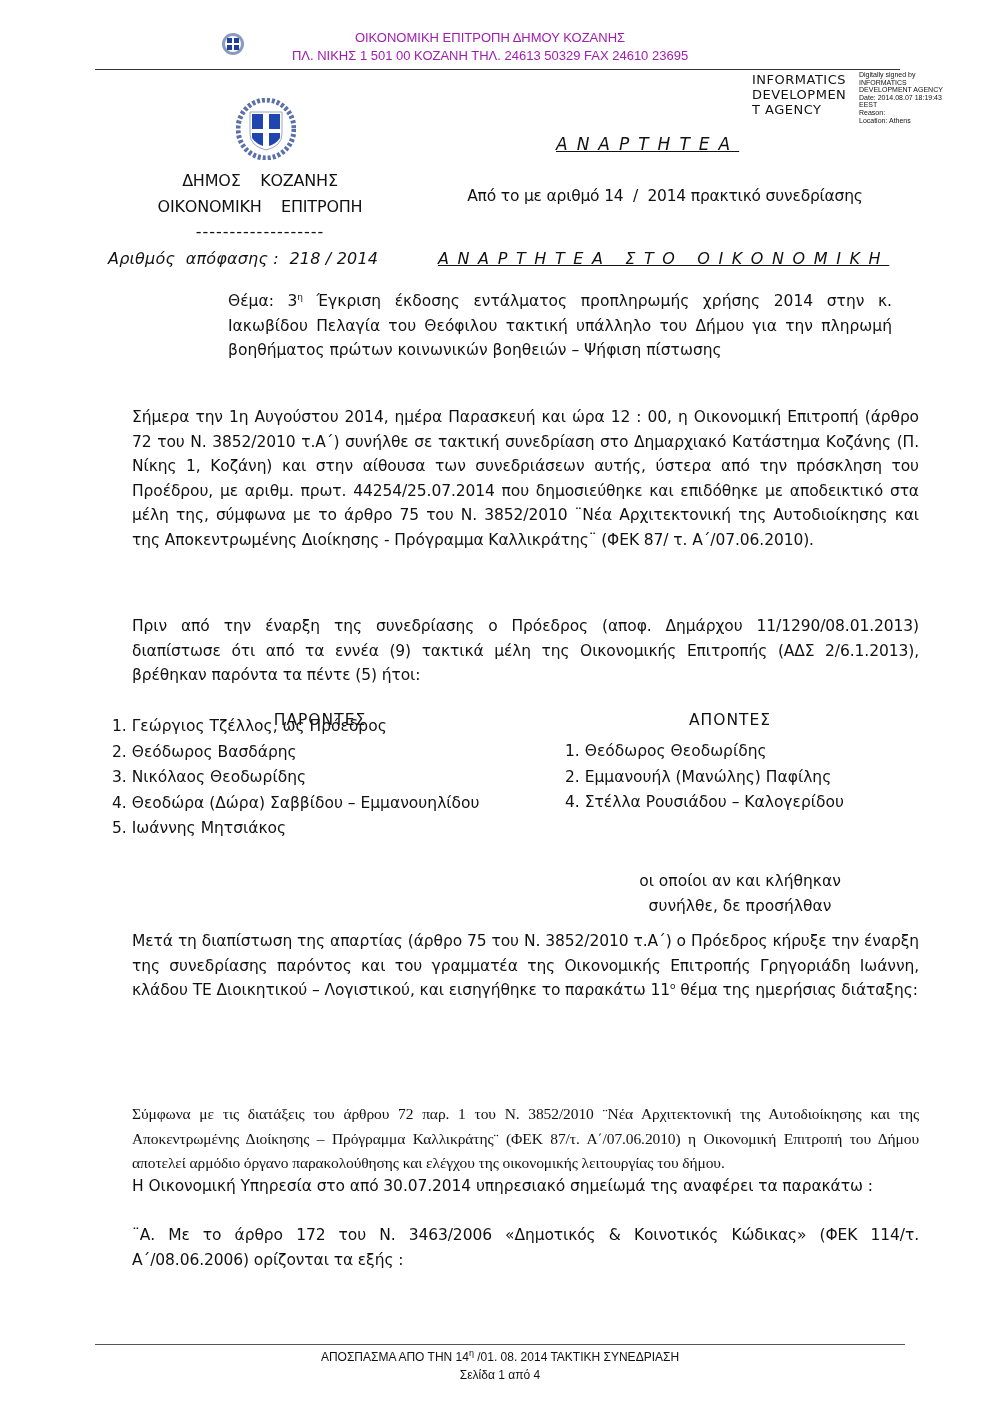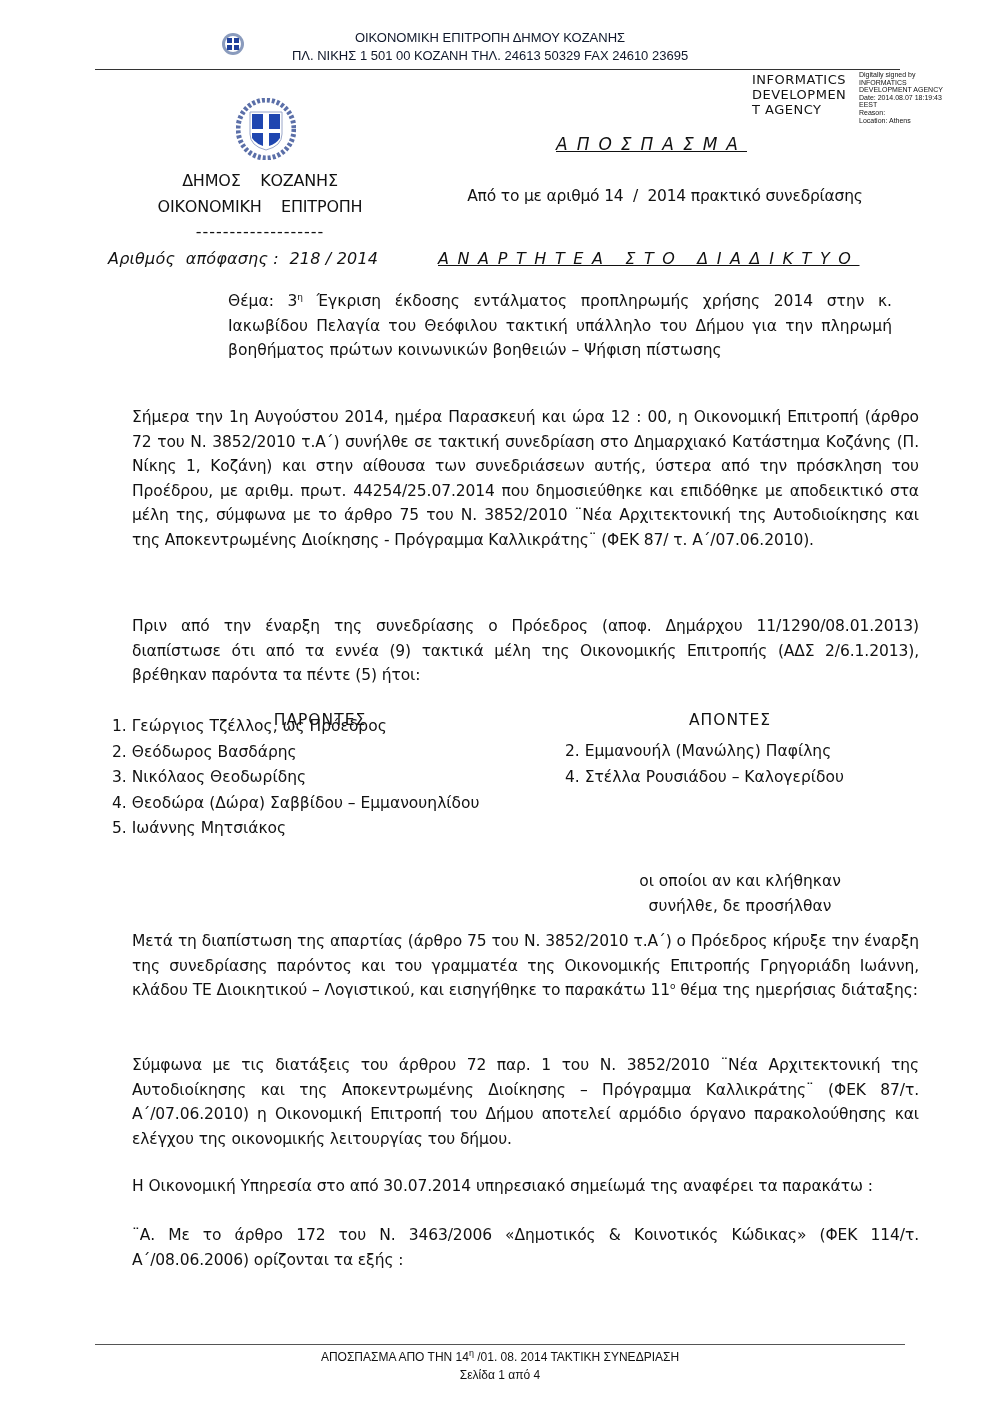--- a/index.html
+++ b/index.html
@@ -1,19 +1,19 @@
 <!DOCTYPE html>
 <html><head>
 <meta charset="utf-8">
 <style>
   html, body { margin: 0; padding: 0; background: #ffffff; }
   body { width: 1000px; height: 1415px; position: relative; overflow: hidden;
          font-family: "DejaVu Sans", sans-serif; color: #111; }
   .abs { position: absolute; }
-  .hdr-line { font-family: "Liberation Sans", sans-serif; font-size: 13px; color: #0f172a; text-align: center; white-space: nowrap; }
+  .hdr-line { font-family: "Liberation Sans", sans-serif; font-size: 13px; color: #a21caf; text-align: center; white-space: nowrap; }
   .rule { position: absolute; height: 1px; background: #333; }
   .cond { font-family: "DejaVu Sans", sans-serif; font-size: 16px; letter-spacing: -0.2px; }
   .sig-big { font-family: "DejaVu Sans", sans-serif; font-size: 13px; line-height: 15px; letter-spacing: 0.5px; }
   .sig-small { font-family: "Liberation Sans", sans-serif; font-size: 7px; line-height: 7.6px; color: #111; }
   .title-ital { font-family: "DejaVu Sans", sans-serif; font-style: italic; font-size: 17px; letter-spacing: 9px; text-decoration: underline; }
   .body-p { position: absolute; left: 112px; width: 787px; font-size: 15.5px; line-height: 24.5px; text-align: justify; text-align-last: left; letter-spacing: -0.1px; margin-left: 20px; }
   .list { position: absolute; font-size: 15.5px; line-height: 25.5px; white-space: nowrap; }
   .list-head { font-size: 15.5px; text-align: center; position: absolute; letter-spacing: 1px; }
   sup { font-size: 9px; line-height: 0; }
   .footer-t { font-family: "Liberation Sans", sans-serif; font-size: 12px; text-align: center; position: absolute; left: 0; width: 1000px; }
@@ -59,57 +59,58 @@
     <rect x="33" y="16" width="11" height="15" fill="#1f46b0"></rect>
     <path d="M16 35 H27 V48 Q20 46 16 40 Z" fill="#1f46b0"></path>
     <path d="M33 35 H44 V40 Q40 46 33 48 Z" fill="#1f46b0"></path>
   </svg>
 </div>
 
 <div class="abs cond" style="left:120px;top:171px;width:280px;text-align:center;white-space:pre;">ΔΗΜΟΣ    ΚΟΖΑΝΗΣ</div>
 <div class="abs cond" style="left:120px;top:197px;width:280px;text-align:center;white-space:pre;">ΟΙΚΟΝΟΜΙΚΗ    ΕΠΙΤΡΟΠΗ</div>
 <div class="abs cond" style="left:120px;top:222px;width:280px;text-align:center;letter-spacing:1px;">-------------------</div>
 
-<div class="abs title-ital" style="left:556px;top:134px;">ΑΠΟΣΠΑΣΜΑ</div>
+<div class="abs title-ital" style="left:556px;top:134px;">ΑΝΑΡΤΗΤΕΑ</div>
 <div class="abs cond" style="left:445px;top:187px;width:440px;text-align:center;white-space:pre;font-size:15.5px;">Από το με αριθμό 14  /  2014 πρακτικό συνεδρίασης</div>
 
 <div class="abs" style="left:108px;top:249px;font-style:italic;font-size:16px;white-space:pre;letter-spacing:0.2px;">Αριθμός  απόφασης :  218 / 2014</div>
-<div class="abs title-ital" style="left:438px;top:249px;font-size:16px;letter-spacing:8.6px;">ΑΝΑΡΤΗΤΕΑ ΣΤΟ ΔΙΑΔΙΚΤΥΟ</div>
+<div class="abs title-ital" style="left:438px;top:249px;font-size:16px;letter-spacing:8.6px;">ΑΝΑΡΤΗΤΕΑ ΣΤΟ ΟΙΚΟΝΟΜΙΚΗ</div>
 
 <div class="abs" style="left:228px;top:289px;width:664px;font-size:15.5px;line-height:24.5px;text-align:justify;">
   <span>Θέμα:  3</span><sup>η</sup><span> Έγκριση έκδοσης εντάλματος προπληρωμής χρήσης 2014 στην κ. Ιακωβίδου Πελαγία του Θεόφιλου τακτική υπάλληλο του Δήμου για την πληρωμή βοηθήματος πρώτων κοινωνικών βοηθειών – Ψήφιση πίστωσης</span>
 </div>
 
 <div class="body-p" style="top:405px;">Σήμερα την 1η Αυγούστου 2014, ημέρα Παρασκευή και ώρα 12 : 00, η Οικονομική Επιτροπή (άρθρο 72 του Ν. 3852/2010 τ.Α΄) συνήλθε σε τακτική συνεδρίαση στο Δημαρχιακό Κατάστημα Κοζάνης (Π. Νίκης 1, Κοζάνη) και στην αίθουσα των συνεδριάσεων αυτής, ύστερα από την πρόσκληση του Προέδρου, με αριθμ. πρωτ. 44254/25.07.2014 που δημοσιεύθηκε και επιδόθηκε με αποδεικτικό στα μέλη της, σύμφωνα με το άρθρο 75 του Ν. 3852/2010 ¨Νέα Αρχιτεκτονική της Αυτοδιοίκησης και της Αποκεντρωμένης Διοίκησης - Πρόγραμμα Καλλικράτης¨ (ΦΕΚ 87/ τ. Α΄/07.06.2010).</div>
 <div class="body-p" style="top:614px;"> Πριν από την έναρξη της συνεδρίασης ο Πρόεδρος (αποφ. Δημάρχου 11/1290/08.01.2013) διαπίστωσε ότι από τα εννέα (9) τακτικά μέλη της Οικονομικής Επιτροπής (ΑΔΣ 2/6.1.2013), βρέθηκαν παρόντα τα πέντε (5) ήτοι:</div>
 
 <div class="list-head" style="left:180px;top:711px;width:280px;">ΠΑΡΟΝΤΕΣ</div>
 <div class="list" style="left:112px;top:714px;">
   <div>1. Γεώργιος Τζέλλος, ως Πρόεδρος</div>
   <div>2. Θεόδωρος  Βασδάρης</div>
   <div>3. Νικόλαος Θεοδωρίδης</div>
   <div>4. Θεοδώρα  (Δώρα) Σαββίδου – Εμμανουηλίδου</div>
   <div>5. Ιωάννης Μητσιάκος</div>
 </div>
 
 <div class="list-head" style="left:600px;top:711px;width:260px;">ΑΠΟΝΤΕΣ</div>
 <div class="list" style="left:565px;top:739px;">
+  <div>1. Θεόδωρος  Θεοδωρίδης</div>
   <div>2. Εμμανουήλ (Μανώλης) Παφίλης</div>
   <div>4. Στέλλα Ρουσιάδου – Καλογερίδου</div>
 </div>
 <div class="abs" style="left:580px;top:869px;width:320px;text-align:center;font-size:15.5px;line-height:25px;">
   <div>οι οποίοι αν και κλήθηκαν</div>
   <div>συνήλθε, δε προσήλθαν</div>
 </div>
 
 <div class="body-p" style="top:929px;">
   <span>Μετά τη διαπίστωση της απαρτίας (άρθρο 75 του Ν. 3852/2010 τ.Α΄) ο Πρόεδρος κήρυξε την έναρξη της συνεδρίασης παρόντος και του γραμματέα της Οικονομικής Επιτροπής Γρηγοριάδη Ιωάννη, κλάδου ΤΕ Διοικητικού – Λογιστικού, και εισηγήθηκε το παρακάτω 11</span><sup>ο</sup><span> θέμα της ημερήσιας διάταξης:</span>
 </div>
 
-<div class="body-p" style="top:1053px;">Σύμφωνα με τις διατάξεις του άρθρου 72 παρ. 1 του Ν. 3852/2010 ¨Νέα Αρχιτεκτονική της Αυτοδιοίκησης και της Αποκεντρωμένης Διοίκησης – Πρόγραμμα Καλλικράτης¨ (ΦΕΚ 87/τ. Α΄/07.06.2010) η Οικονομική Επιτροπή του Δήμου αποτελεί αρμόδιο όργανο παρακολούθησης και ελέγχου της οικονομικής λειτουργίας του δήμου.</div>
+<div class="body-p" style="top:1102px;font-family:Liberation Serif, serif;">Σύμφωνα με τις διατάξεις του άρθρου 72 παρ. 1 του Ν. 3852/2010 ¨Νέα Αρχιτεκτονική της Αυτοδιοίκησης και της Αποκεντρωμένης Διοίκησης – Πρόγραμμα Καλλικράτης¨ (ΦΕΚ 87/τ. Α΄/07.06.2010) η Οικονομική Επιτροπή του Δήμου αποτελεί αρμόδιο όργανο παρακολούθησης και ελέγχου της οικονομικής λειτουργίας του δήμου.</div>
 <div class="body-p" style="top:1174px;"> Η Οικονομική Υπηρεσία στο από 30.07.2014 υπηρεσιακό σημείωμά της αναφέρει τα παρακάτω :</div>
 <div class="body-p" style="top:1223px;"> ¨Α. Με το άρθρο 172 του Ν. 3463/2006 «Δημοτικός &amp; Κοινοτικός Κώδικας» (ΦΕΚ 114/τ. Α΄/08.06.2006) ορίζονται τα εξής :</div>
 
 <div class="rule" style="left:95px;top:1344px;width:810px;background:#555;"></div>
 <div class="footer-t" style="top:1350px;">
   <span>ΑΠΟΣΠΑΣΜΑ ΑΠΟ ΤΗΝ 14</span><sup>η</sup><span> /01. 08. 2014  ΤΑΚΤΙΚΗ ΣΥΝΕΔΡΙΑΣΗ</span>
 </div>
 <div class="footer-t" style="top:1368px;">Σελίδα 1 από 4</div>
 
 </body></html>

